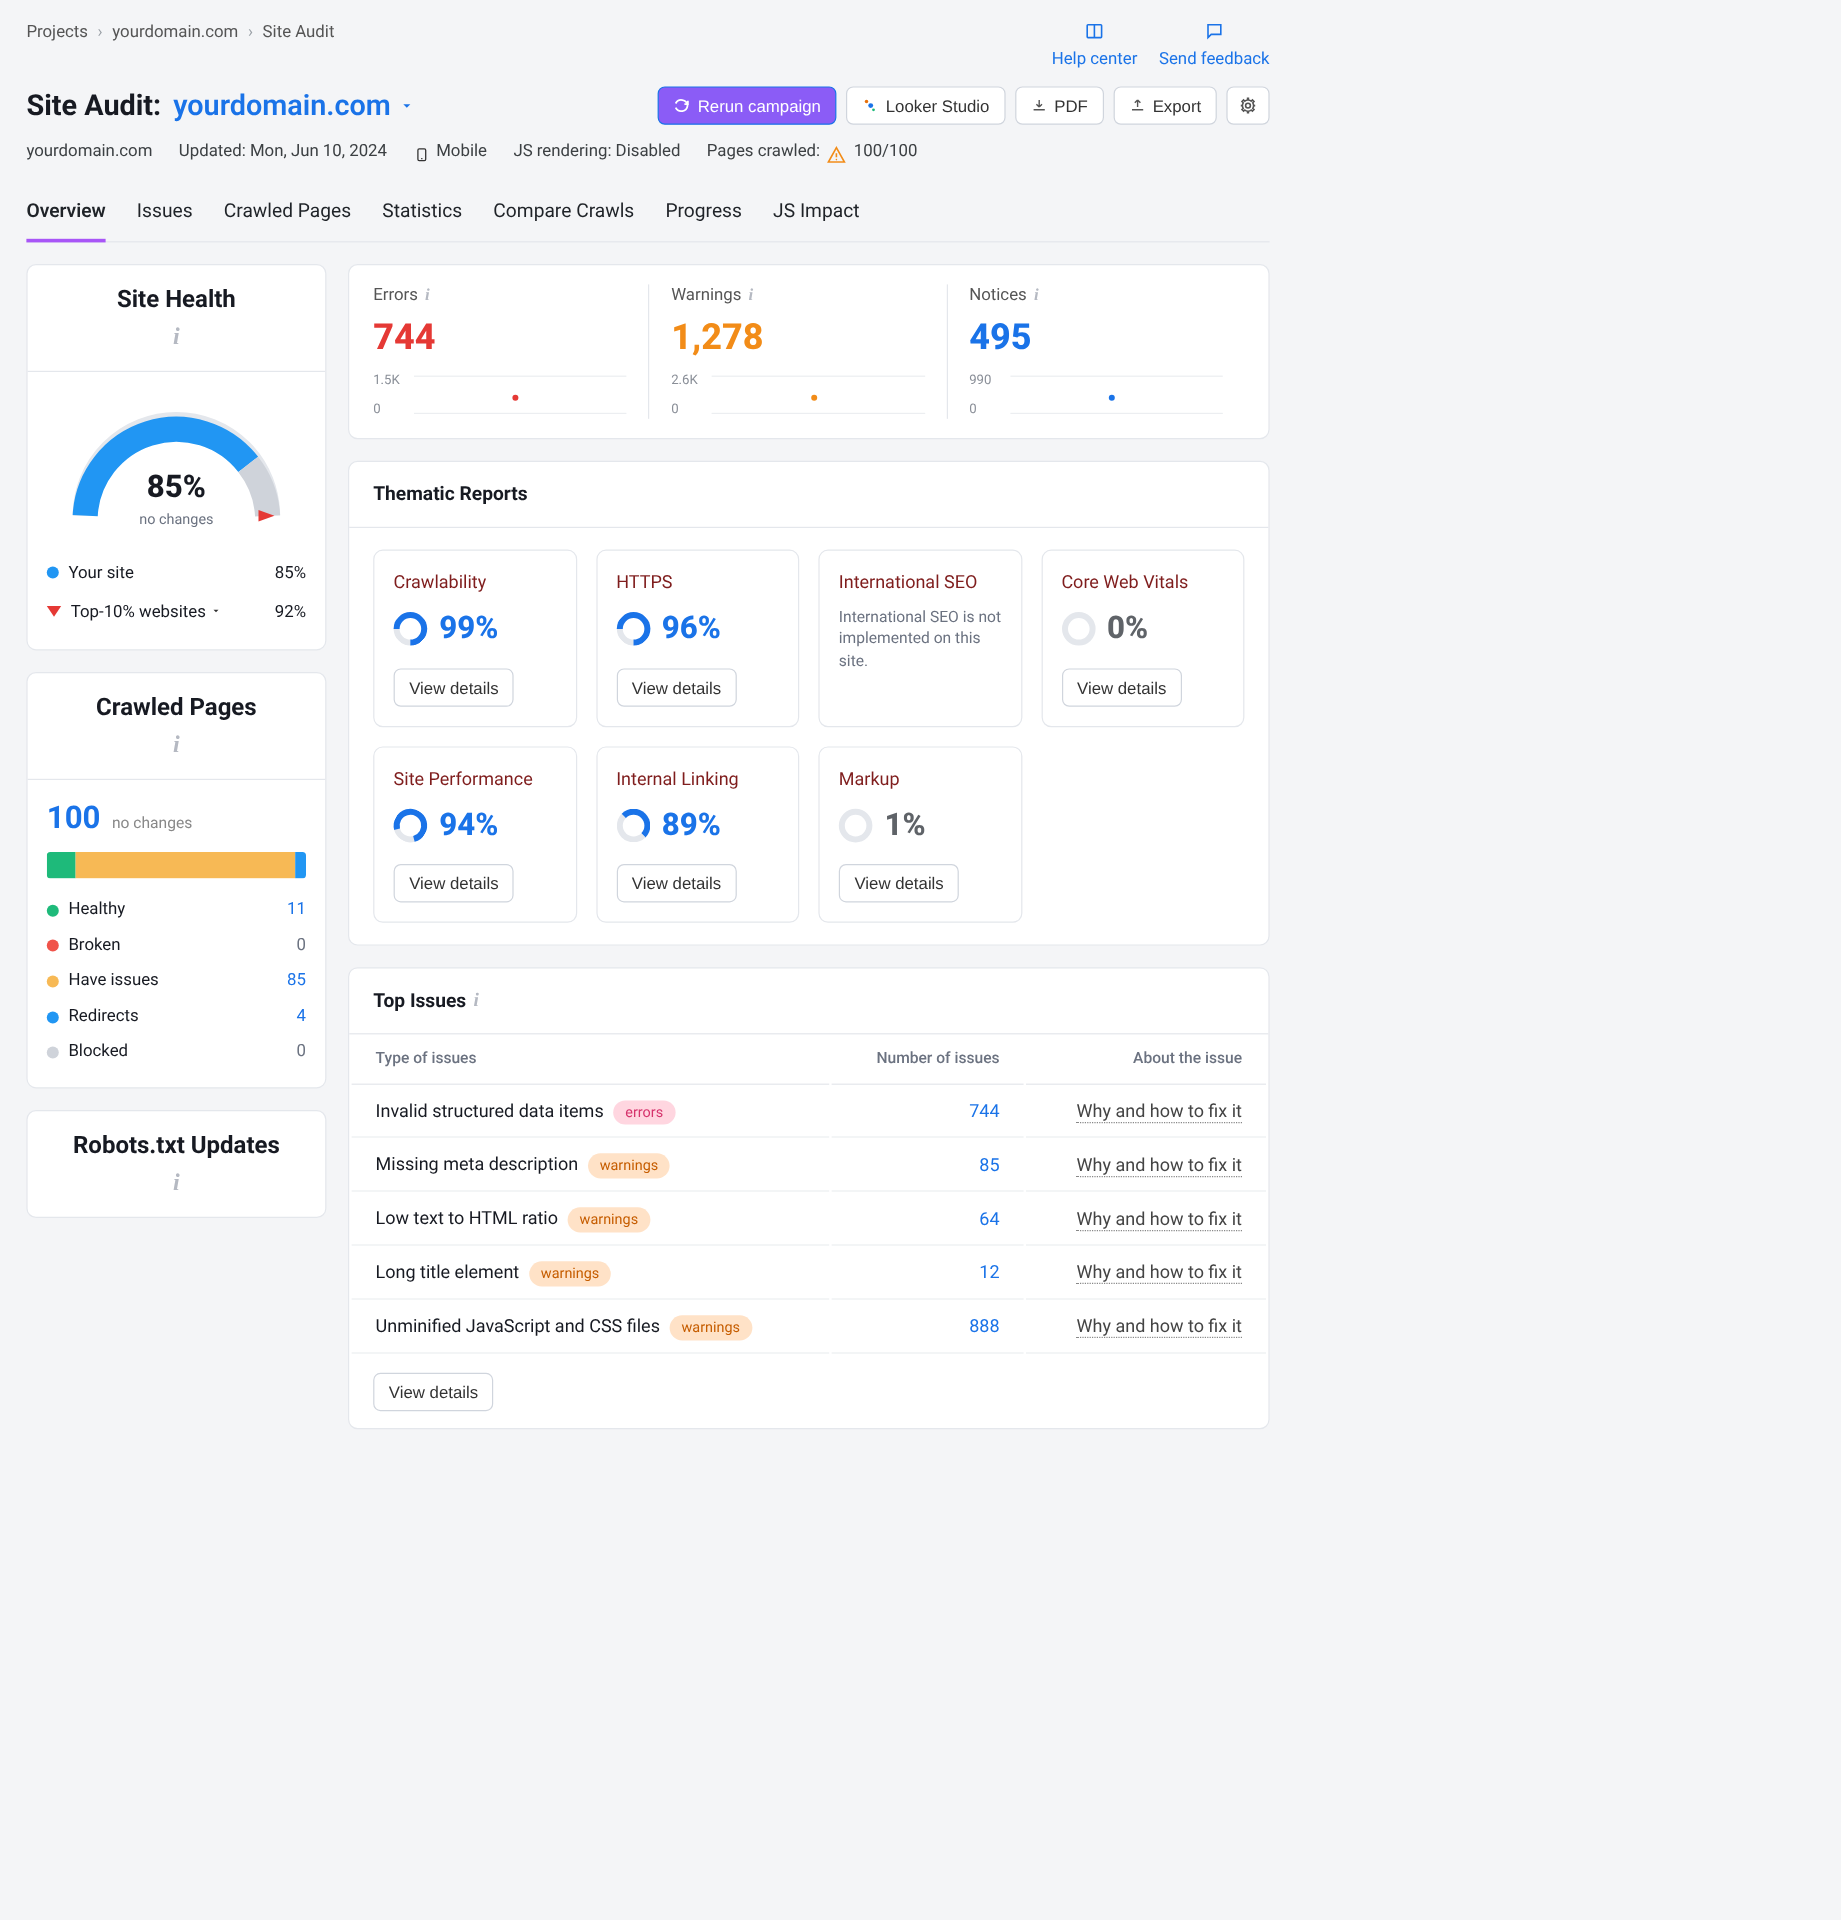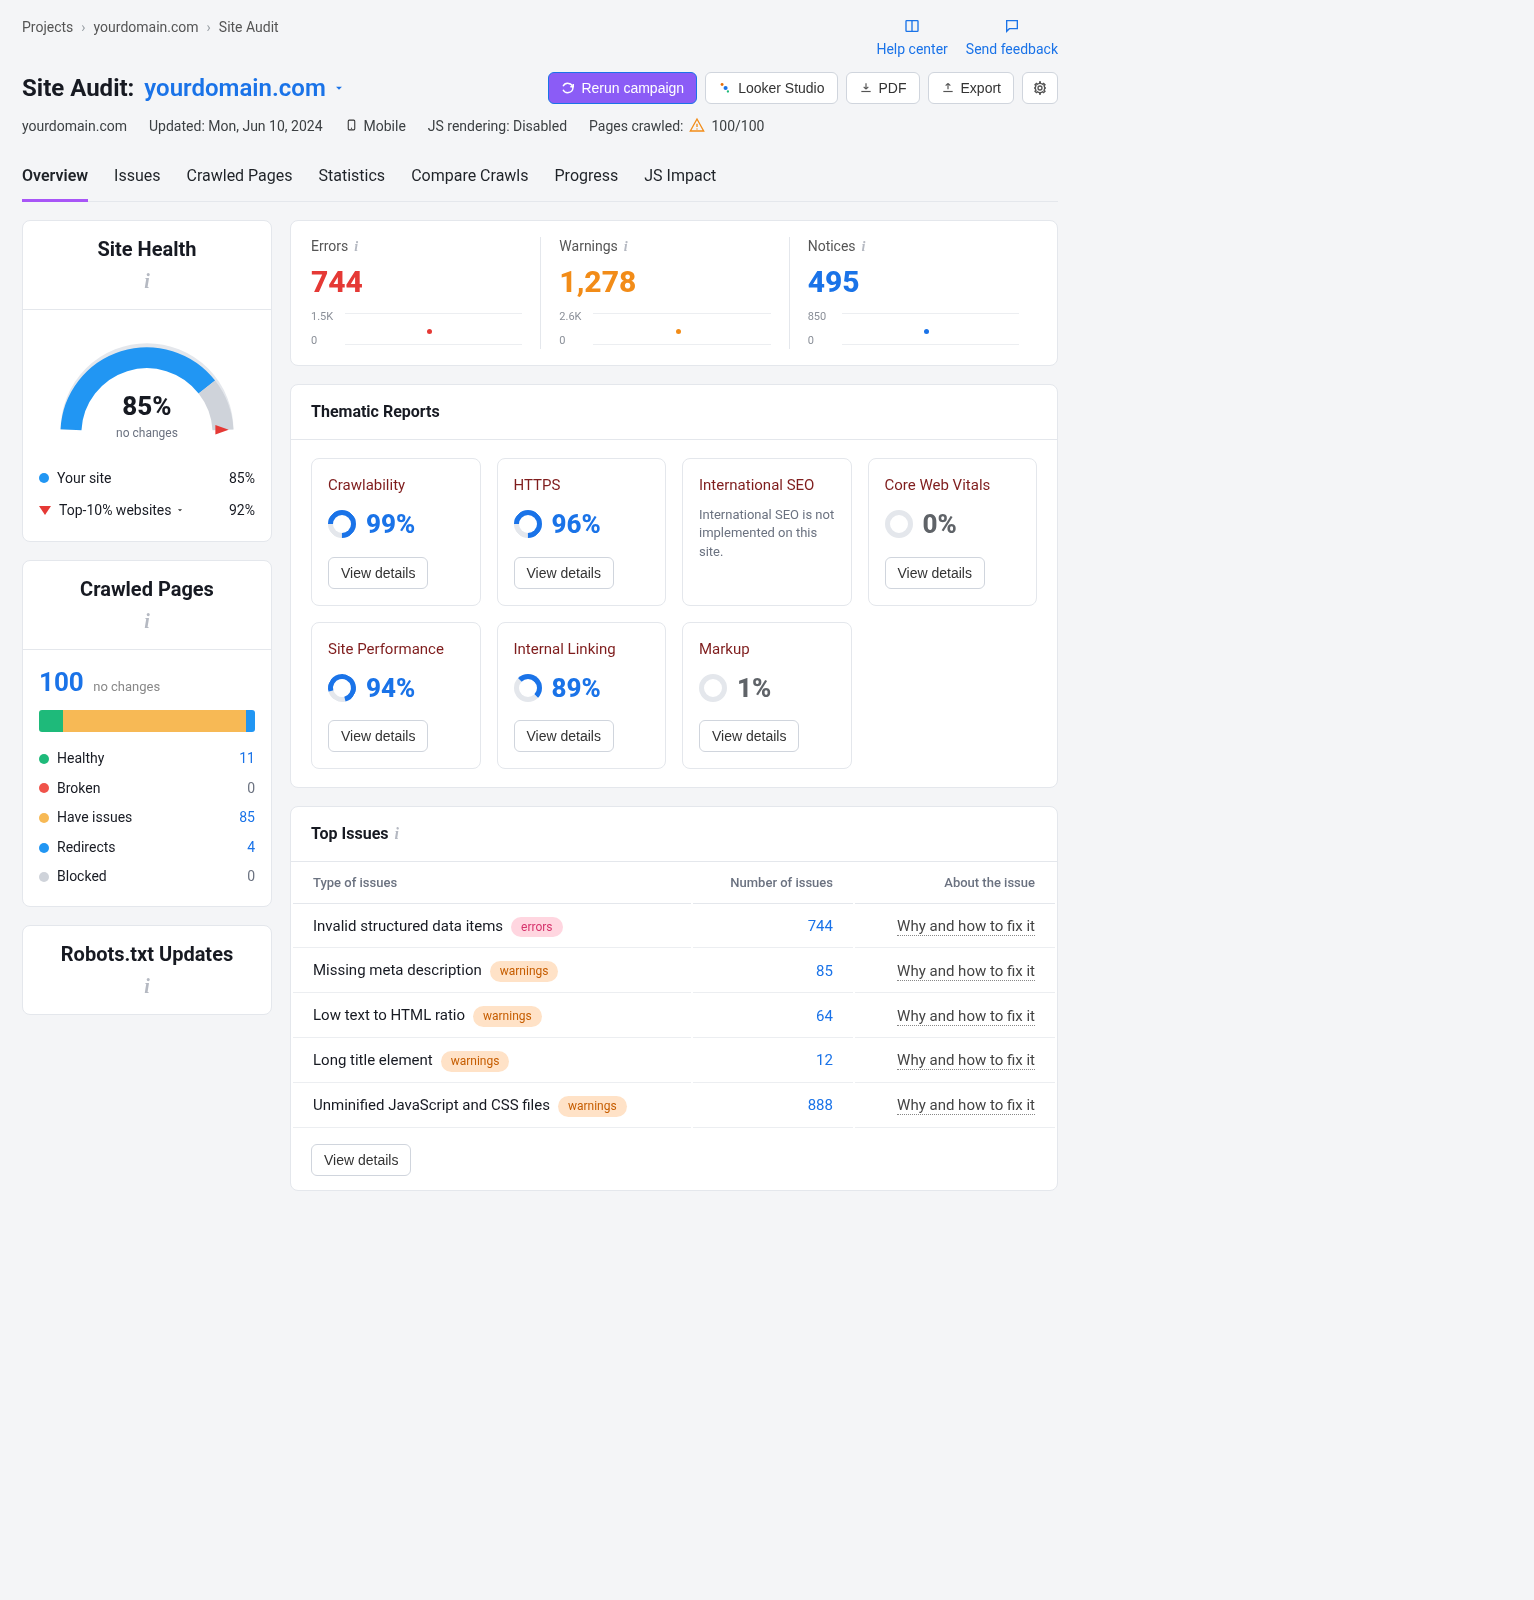--- a/index.html
+++ b/index.html
@@ -18,21 +18,21 @@
 .top-links .lk { display:flex; align-items:center; gap:6px; cursor:pointer;flex-direction:column; }
 .title-row { display:flex; justify-content:space-between; align-items:center; margin-top:12px; }
 .title-left { display:flex; align-items:baseline; gap:10px; }
 .title-left h1 { font-size:24px; font-weight:700; }
 .title-left .domain { font-size:24px; font-weight:600; color:#1a73e8; display:flex; align-items:center; gap:6px; cursor:pointer; }
 .title-actions { display:flex; gap:8px; align-items:center; }
 .btn { display:inline-flex; align-items:center; gap:6px; padding:7px 12px; border-radius:6px; font-size:14px; font-weight:500; border:1px solid #d0d5dd; background:#fff; cursor:pointer; color:#333; }
 .btn.primary { background:#8b5cf6; border-color:#1a73e8; color:#fff; }
 .btn.icononly { padding:7px 9px; }
 .meta-row { display:flex; gap:22px; margin-top:12px; color:#3c4043; font-size:14px; align-items:center; }
-.meta-row .with-icon { display:flex; align-items:flex-start; gap:6px; }
+.meta-row .with-icon { display:flex; align-items:flex-end; gap:6px; }
 .tabs { display:flex; gap:26px; margin-top:28px; border-bottom:1px solid #e4e7ec; }
 .tab { padding:0 0 12px 0; font-size:16px; color:#1f2328; cursor:pointer; }
 .tab.active { font-weight:600; border-bottom:3px solid #a855f7; margin-bottom:-1px; }
 .grid { display:grid; grid-template-columns: 250px 1fr; gap:18px; margin-top:18px; }
 .card { background:#fff; border:1px solid #e4e7ec; border-radius:8px; }
 .card-h { padding:14px 16px; border-bottom:1px solid #e4e7ec; font-weight:700; font-size:20px; display:flex; align-items:center; gap:4px;flex-direction:column; }
 .card-b { padding:14px 16px; }
 .info-icon { color:#b5b9c2; font-style:italic; font-family: Georgia, serif; font-weight:700; }
 .health-gauge { display:flex; justify-content:center; margin-top:8px; margin-bottom:6px; }
 .health-center { text-align:center; margin-top:-60px; }
@@ -325,21 +325,21 @@
               <div class="pt" style="background:#f28c18;left:55%;top:50%;"></div>
             </div>
           </div>
           <div class="stat note">
             <div class="label">
                 <span>Notices</span>
                 <span class="info-icon">i</span>
               </div>
             <div class="num">495</div>
             <div class="spark">
-              <span class="axis top">850</span>
+              <span class="axis top">990</span>
               <span class="axis bot">0</span>
               <div class="line lt"></div>
                 <div class="line lb"></div>
               <div class="pt" style="background:#1a73e8;left:55%;top:50%;"></div>
             </div>
           </div>
         </div>
       </div>
 
       <div class="card">

